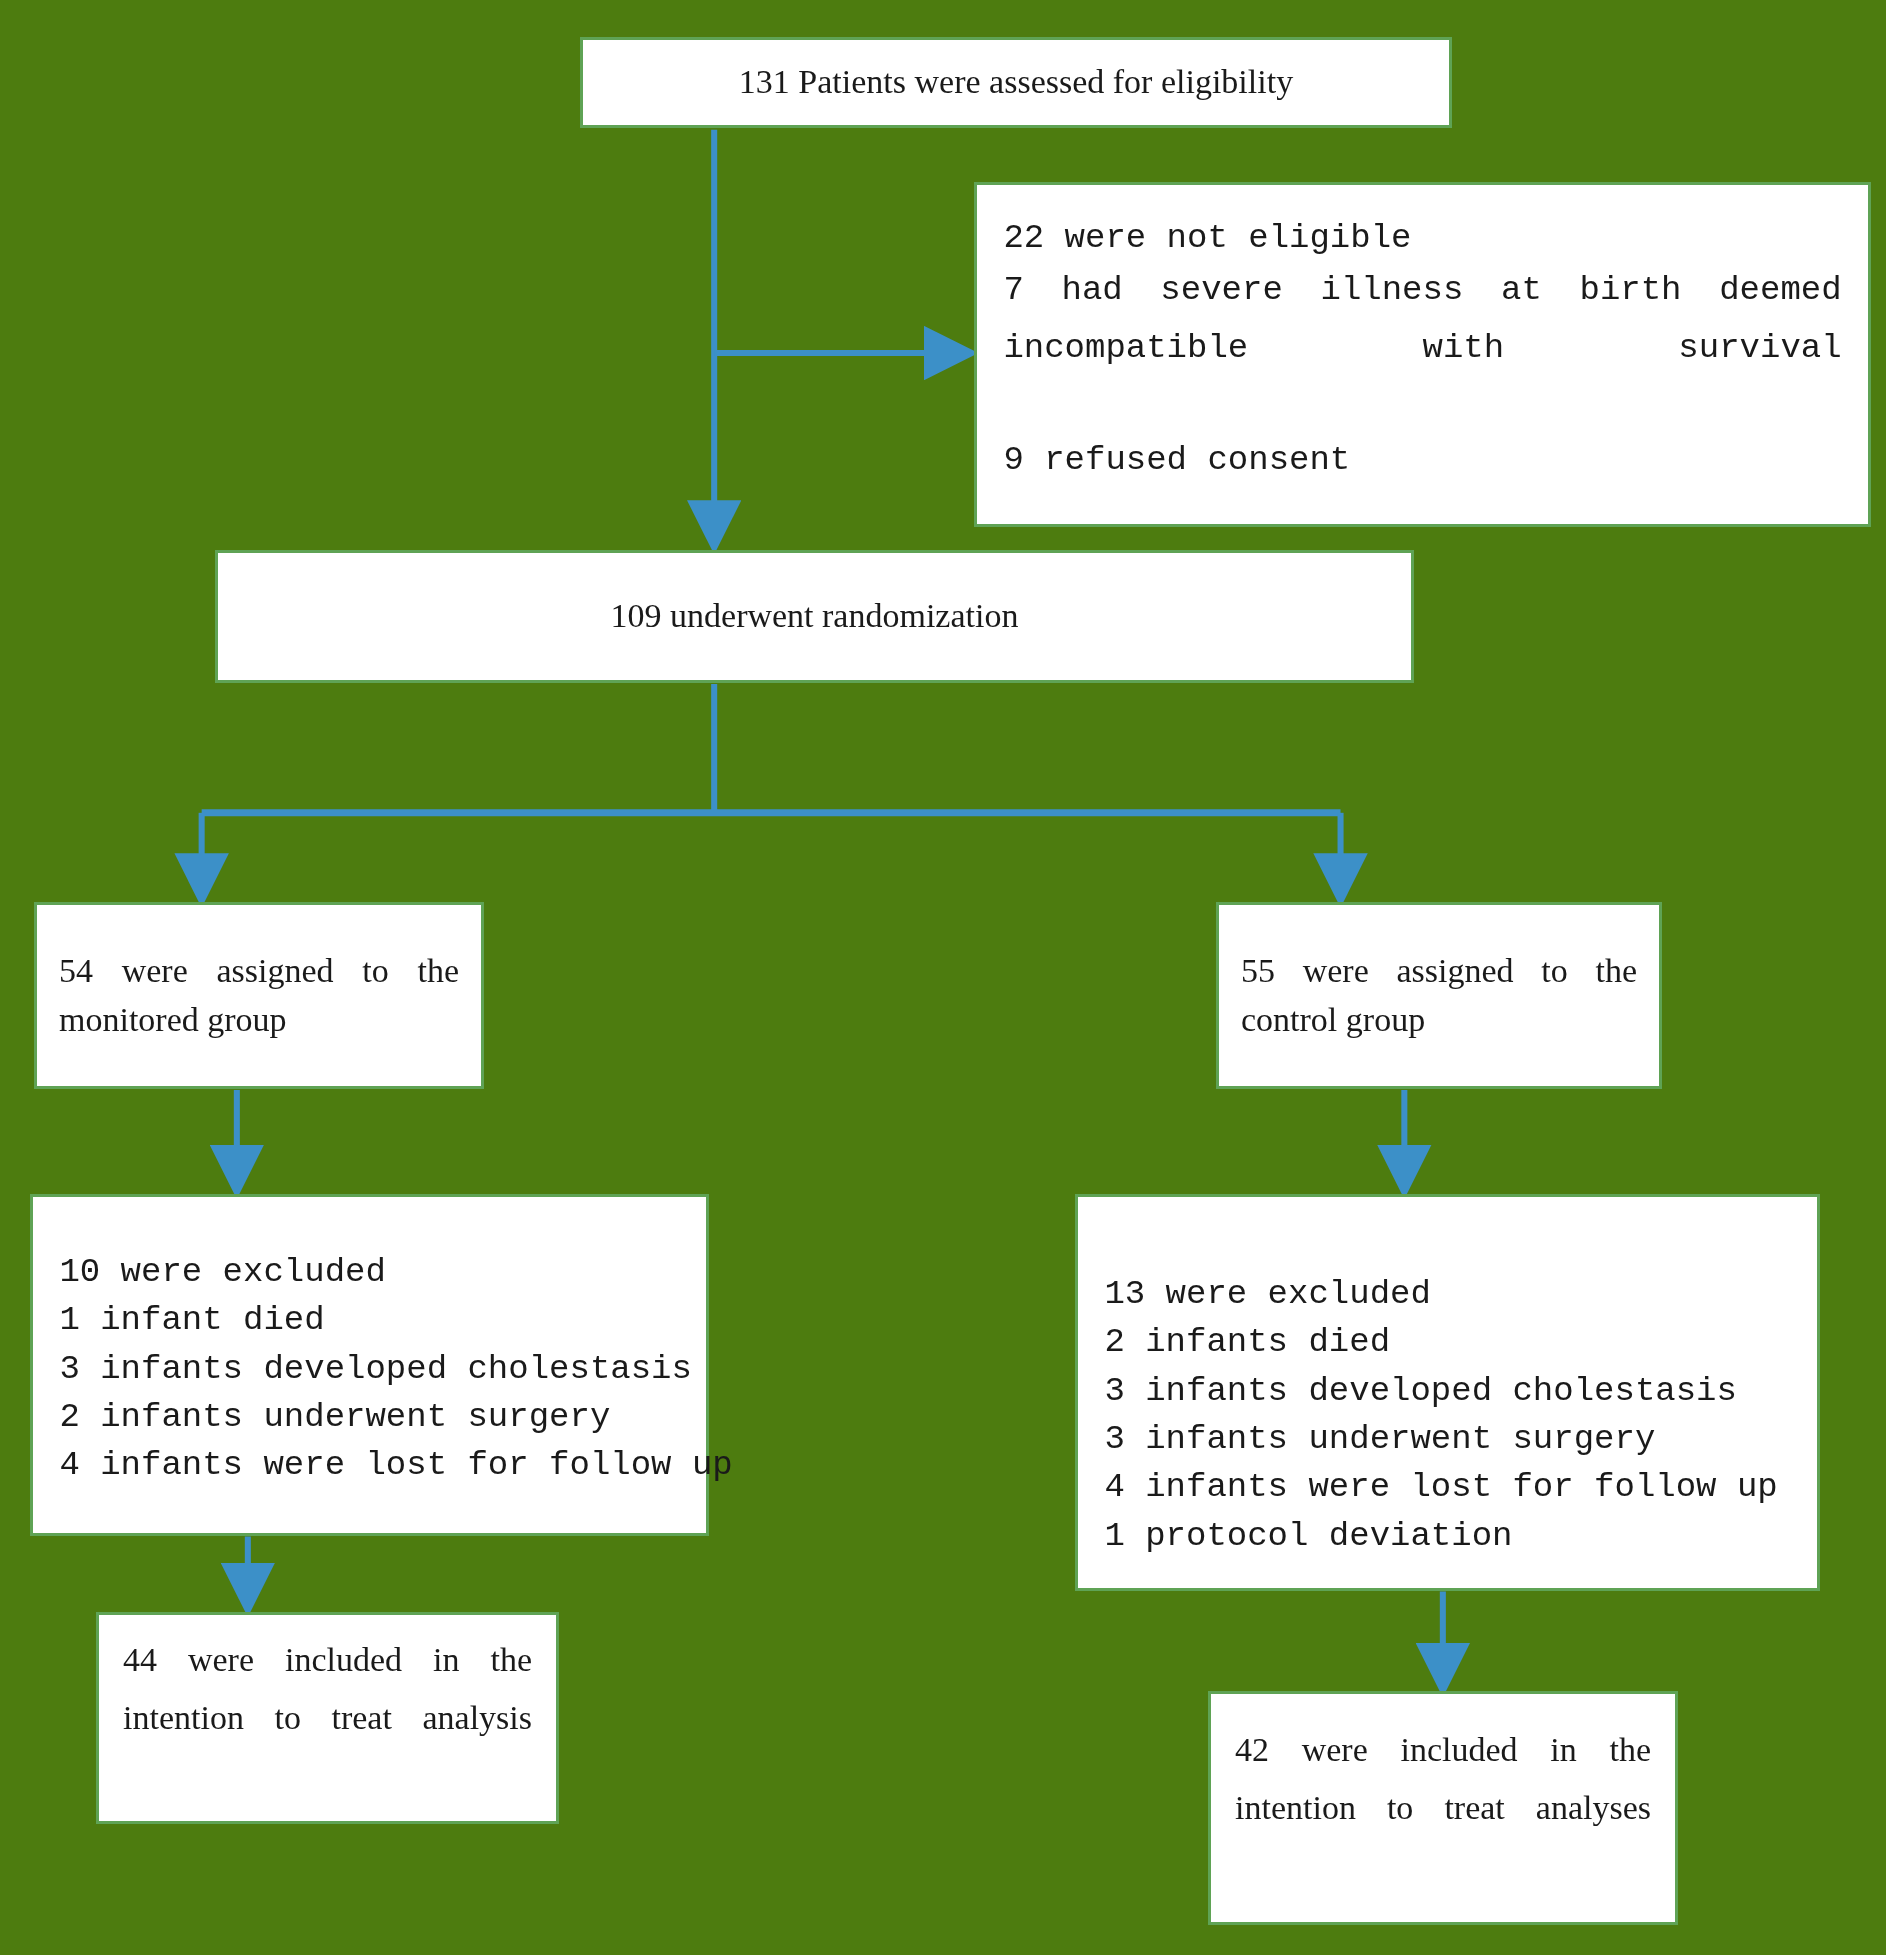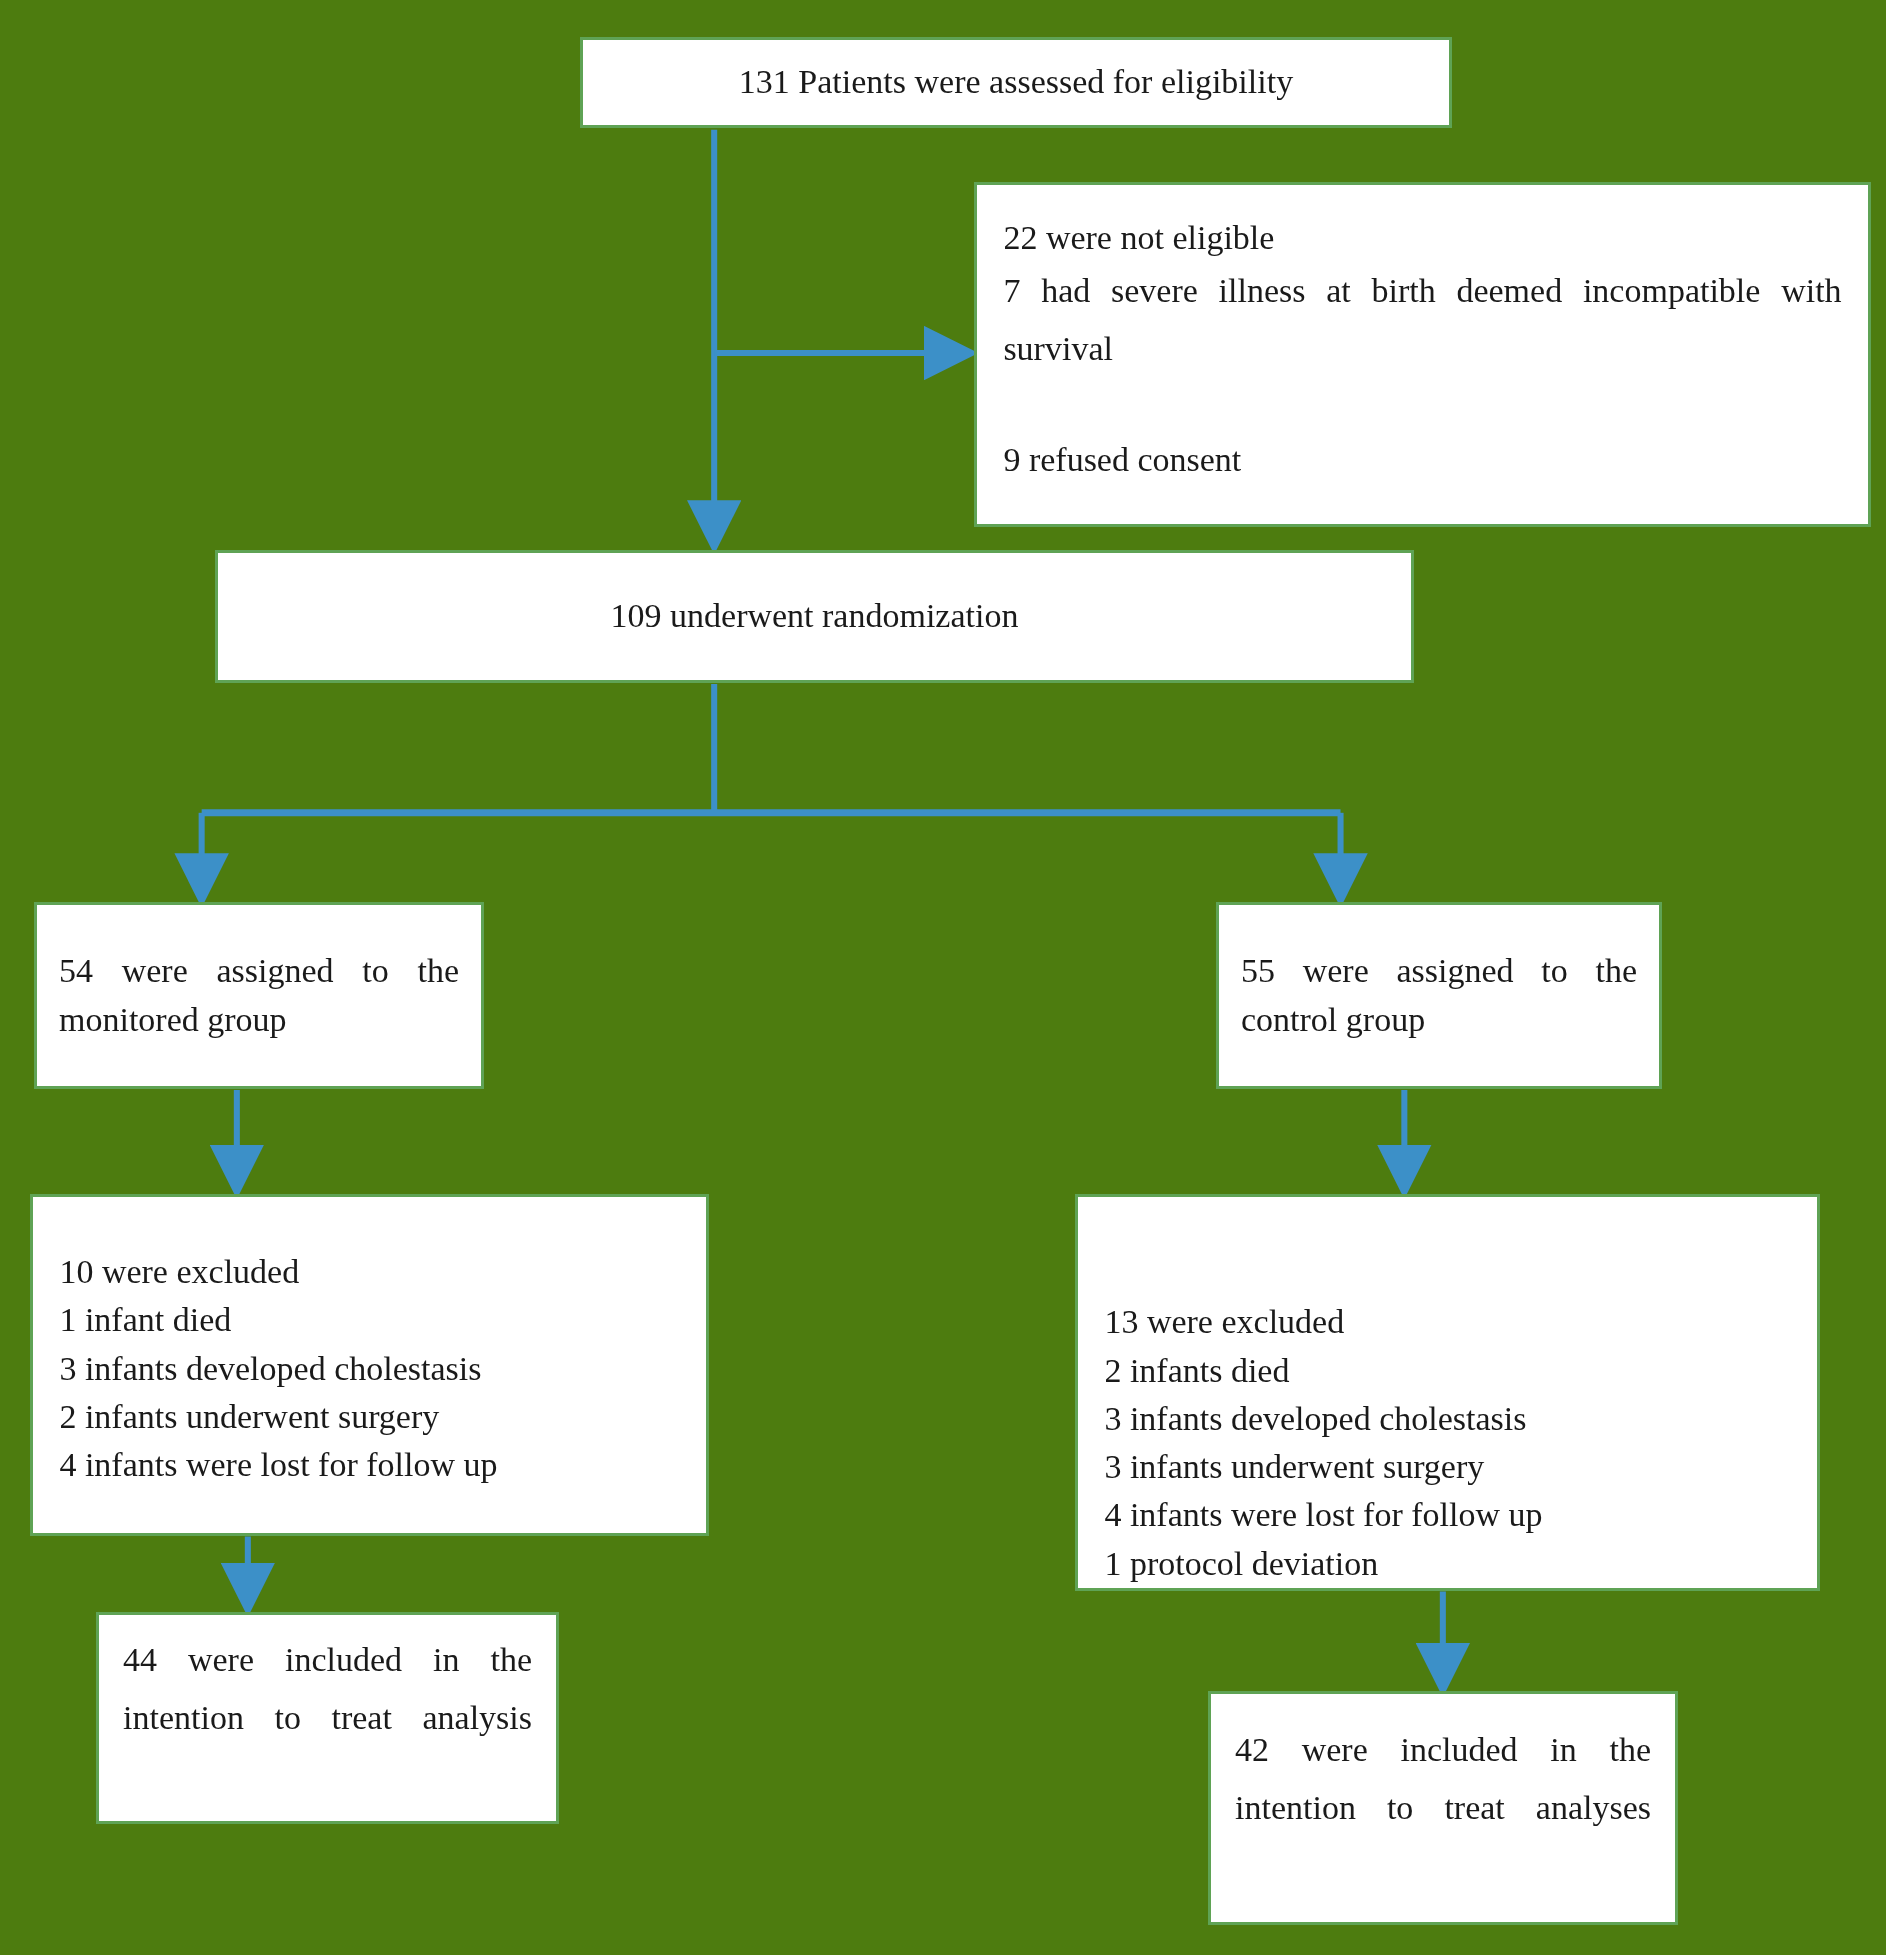--- a/index.html
+++ b/index.html
@@ -4,21 +4,21 @@
 <style>
   html,body{margin:0;padding:0;background:#ffffff;}
   body{width:1887px;height:1955px;position:relative;
        font-family:"Liberation Serif","DejaVu Serif",serif;color:#1a1a1a;}
   #stage{position:absolute;left:0;top:0;width:1887px;height:1955px;overflow:hidden;background:#4d7c0f;}
   .node{position:absolute;box-sizing:border-box;border:3.3px solid #5FA355;background:#ffffff;
         display:flex;flex-direction:column;justify-content:center;}
   .node .txt{font-size:34px;line-height:1.42;}
   .ctr{text-align:center;padding:0 13.2px;}
   .just{text-align:justify;text-align-last:left;padding:0 22px;}
-  .list{padding:0 26.4px;}
+  .list{padding:0 26.4px;font-family:Liberation Mono, monospace;}
   .list .li{font-size:34px;line-height:1.42;white-space:nowrap;}
   .just-multi{text-align:justify;padding:0 24px;font-size:34px;line-height:1.70;}
   .just-multi::after{content:"";display:inline-block;width:100%;}
 
   
   svg#wires{position:absolute;left:0;top:0;width:1887px;height:1955px;pointer-events:none;}
 </style>
 </head>
 <body>
 
@@ -79,21 +79,21 @@
   <div class="node" style="left:30px;top:1194px;width:679px;height:342px;justify-content:flex-start;padding-top:51px;">
     <div class="list">
       <div class="li">10 were excluded</div>
       <div class="li">1 infant died</div>
       <div class="li">3 infants developed cholestasis</div>
       <div class="li">2 infants underwent surgery</div>
       <div class="li">4 infants were lost for follow up</div>
     </div>
   </div>
 
-  <div class="node" style="left:1075px;top:1194px;width:745px;height:397px;justify-content:flex-end;padding-top:45px;">
+  <div class="node" style="left:1075px;top:1194px;width:745px;height:397px;justify-content:center;padding-top:45px;">
     <div class="list">
       <div class="li">13 were excluded</div>
       <div class="li">2 infants died</div>
       <div class="li">3 infants developed cholestasis</div>
       <div class="li">3 infants underwent surgery</div>
       <div class="li">4 infants were lost for follow up</div>
       <div class="li">1 protocol deviation</div>
     </div>
   </div>
 

